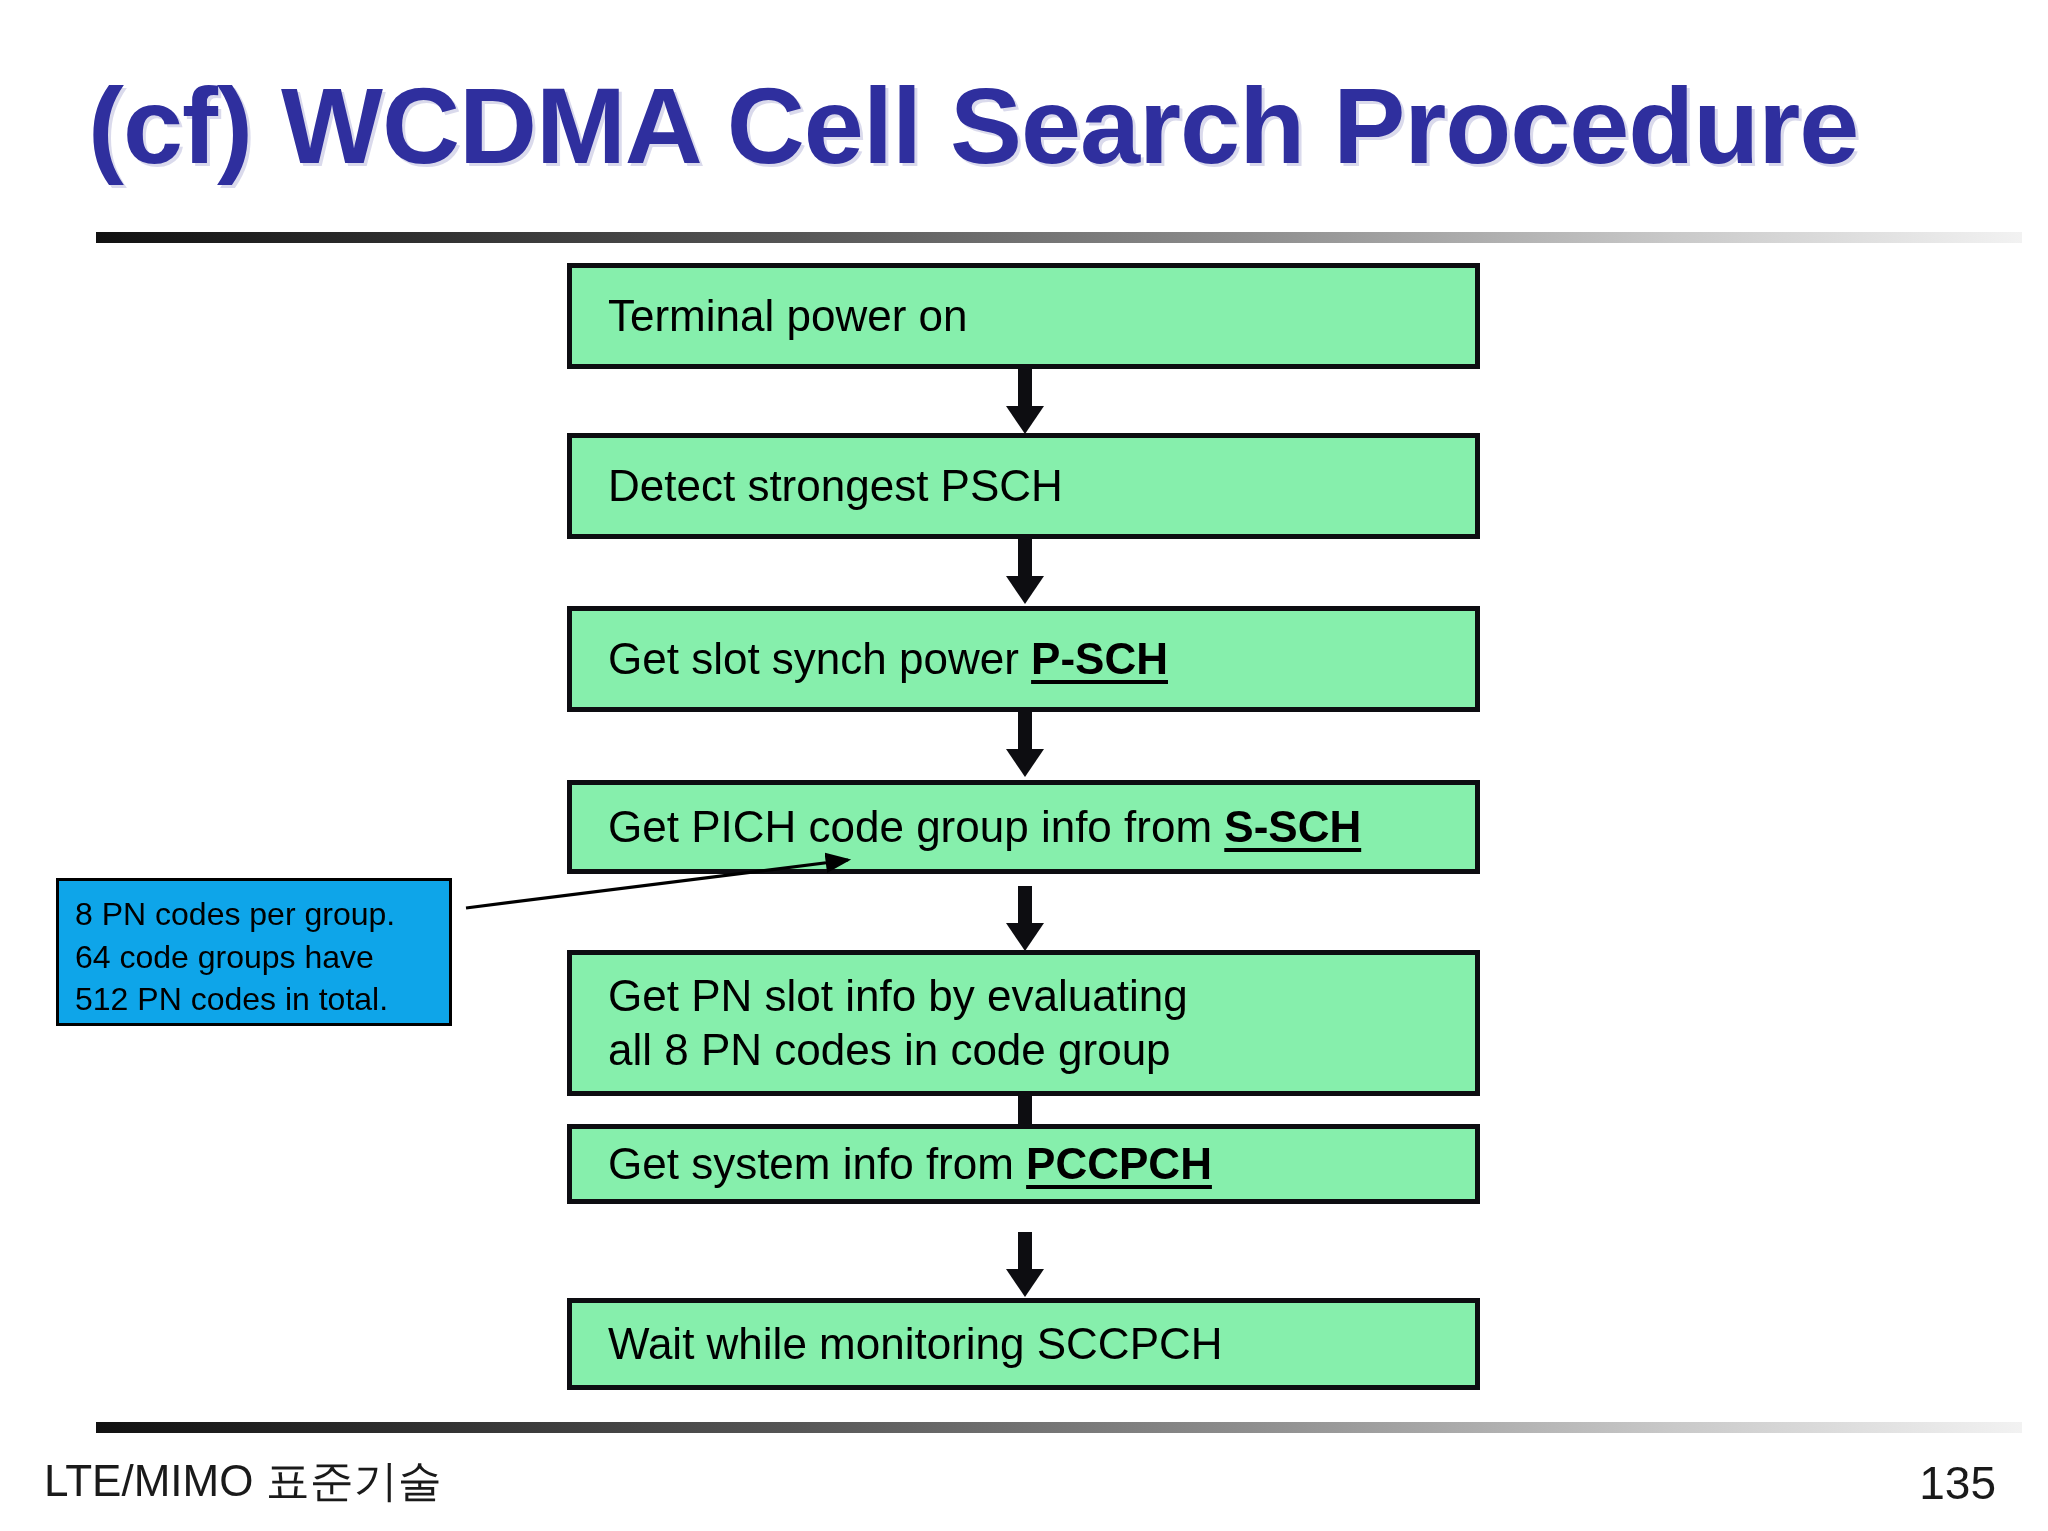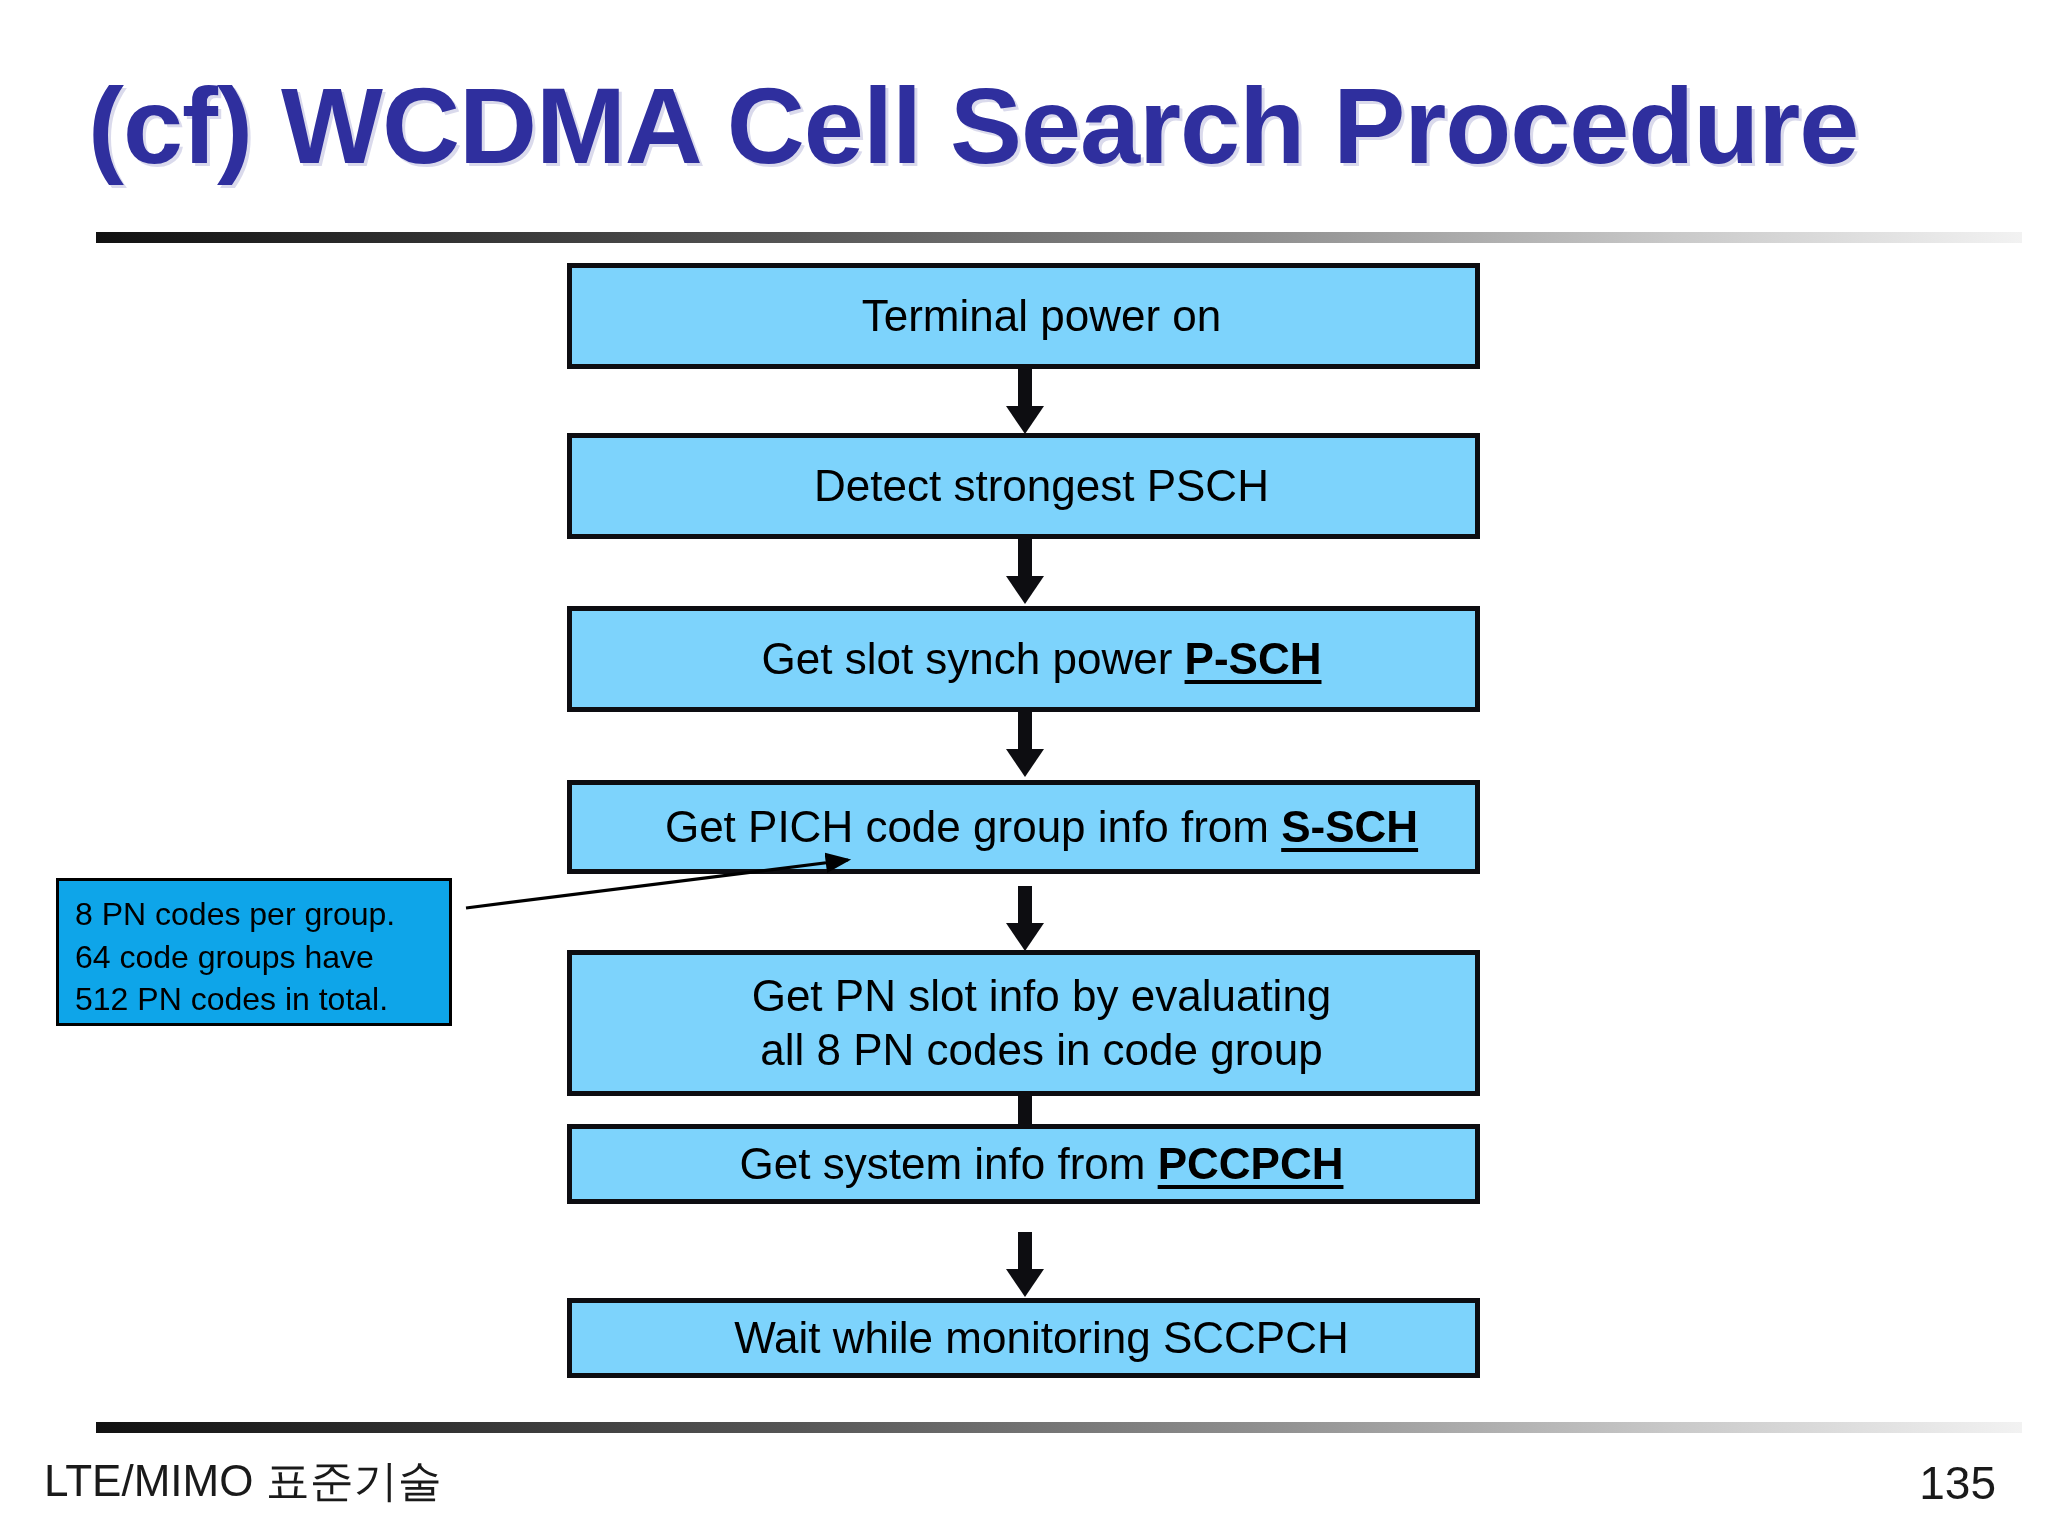--- a/index.html
+++ b/index.html
@@ -53,26 +53,25 @@
     height: 11px;
     background: linear-gradient(to right, #111111 0%, #2b2b2b 14%, #555555 36%, #8e8e8e 60%, #c9c9c9 82%, #f2f2f2 100%);
   }
 
   
   .flow-box {
     position: absolute;
     left: 567px;
     width: 913px;
     box-sizing: border-box;
-    background: #7dd3fc;
+    background: #86efac;
     border: 5px solid #0d0d11;
     display: flex;
     align-items: center;
     justify-content: center;
-    text-align: center;
     color: #000000;
     font-size: 44px;
     line-height: 1.22;
     font-family: "Liberation Sans", "DejaVu Sans", sans-serif;
     padding-left: 36px;
   }
   .flow-box .txt { display: block; width: 100%; }
   .flow-box b {
     font-weight: bold;
     text-decoration: underline;
@@ -183,21 +182,21 @@
   </div>
 
   <div class="arrow" style="top:1096px;height:40px;"></div>
 
   <div class="flow-box" style="top:1124px;height:80px;">
     <span class="txt"><span>Get system info from </span><b>PCCPCH</b></span>
   </div>
 
   <div class="arrow" style="top:1232px;height:40px;"></div>
 
-  <div class="flow-box" style="top:1298px;height:80px;">
+  <div class="flow-box" style="top:1298px;height:92px;">
     <span class="txt">Wait while monitoring SCCPCH</span>
   </div>
 
   <div class="note-box">
     <span class="note-line">8 PN codes per group.</span>
     <span class="note-line">64 code groups have</span>
     <span class="note-line">512 PN codes in total.</span>
   </div>
 
   <svg class="note-leader" viewBox="0 0 440 120">

